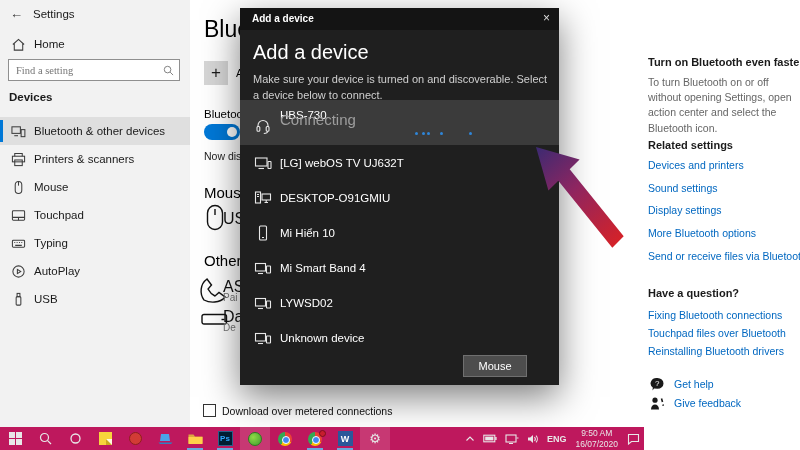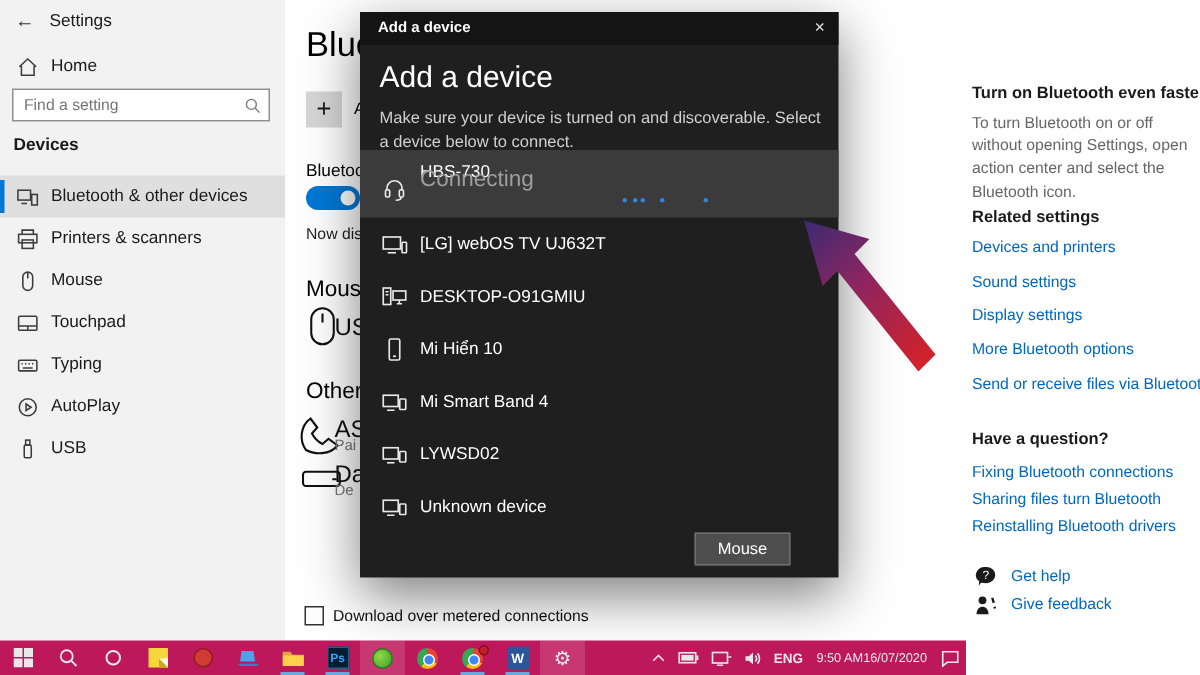--- a/index.html
+++ b/index.html
@@ -9,21 +9,21 @@
   .abs{position:absolute}
 
   
   .sidebar{position:absolute;left:0;top:0;width:190px;height:427px;background:#f2f2f2;color:#1a1a1a}
   .sb-back{position:absolute;left:10px;top:6px;font-size:13px;color:#333;cursor:pointer}
   .sb-title{position:absolute;left:33px;top:8px;font-size:11.5px}
   .sb-home{position:absolute;left:0;top:33px;width:190px;height:24px}
   .sb-home svg{position:absolute;left:11px;top:4px}
   .sb-home .lbl{position:absolute;left:34px;top:5px;font-size:11.5px}
   .sb-search{position:absolute;left:8px;top:59px;width:172px;height:22px;background:#fff;border:1px solid #8f8f8f}
-  .sb-search input{width:150px;height:100%;border:0;outline:0;padding-left:7px;font-size:10.5px;font-family:Liberation Sans, sans-serif;color:#333;background:transparent}
+  .sb-search input{width:150px;height:100%;border:0;outline:0;padding-left:7px;font-size:10.5px;font-family:Liberation Serif, serif;color:#333;background:transparent}
   .sb-search svg{position:absolute;right:5px;top:5px}
   .sb-section{position:absolute;left:9px;top:91px;font-size:11.5px;font-weight:bold}
   .sb-nav{position:absolute;left:0;top:117px;width:190px}
   .sb-item{position:relative;height:28px;width:190px;cursor:pointer}
   .sb-item svg{position:absolute;left:11px;top:7px}
   .sb-item .lbl{position:absolute;left:34px;top:8px;font-size:11.5px;white-space:nowrap}
   .sb-item.sel{background:rgba(0,0,0,.08)}
   .sb-item.sel::before{content:"";position:absolute;left:0;top:3px;bottom:3px;width:3px;background:#0078d7}
   .sb-ic{stroke:#3c3c3c;fill:none;stroke-width:1.1}
 
@@ -85,21 +85,21 @@
   .pssq{width:15px;height:15px;background:#001d33;color:#31a8ff;font-size:8px;font-weight:bold;display:flex;align-items:center;justify-content:center;border:1px solid #2a5f8a}
   .greenc{width:14px;height:14px;border-radius:50%;background:radial-gradient(circle at 35% 35%,#8fd945,#3f9e2f);border:1px solid #2c7a1f}
   .chrome{position:relative;width:14px;height:14px;border-radius:50%;background:conic-gradient(#ea4335 0 33%,#fbbc05 33% 60%,#34a853 60% 100%)}
   .chrome::after{content:"";position:absolute;left:4px;top:4px;width:6px;height:6px;border-radius:50%;background:#4285f4;border:1px solid #fff}
   .badge{position:absolute;right:4px;top:3px;width:7px;height:7px;border-radius:50%;background:#c61d2e;border:1px solid #7d0f1c}
   .wordsq{width:15px;height:15px;background:#2b579a;color:#fff;font-size:9px;font-weight:bold;display:flex;align-items:center;justify-content:center}
   .gear{font-size:13px;color:#e6e6e6;line-height:1}
   .tray{margin-left:auto;display:flex;align-items:center;height:23px;color:#e8e8e8}
   .tray .titem{display:flex;align-items:center;justify-content:center;height:23px;padding:0 4px;cursor:pointer}
   .tray .lang{font-size:9px;font-weight:bold}
-  .clock{display:flex;flex-direction:row;align-items:center;justify-content:center;font-size:8.5px;line-height:1.2;padding:0 5px;cursor:pointer}
+  .clock{display:flex;flex-direction:column;align-items:center;justify-content:center;font-size:8.5px;line-height:1.2;padding:0 5px;cursor:pointer}
   .tric{stroke:#e8e8e8;fill:none;stroke-width:1.1}
 </style>
 </head>
 <body>
 
 <div class="screen">
 
   <div class="main-h1">Bluetooth &amp; other devices</div>
 
   <div class="add-btn">+</div>
@@ -140,21 +140,21 @@
     <div class="rp-h" style="left:0;top:56px">Turn on Bluetooth even faster</div>
     <div class="rp-p" style="left:0;top:75px">To turn Bluetooth on or off without opening Settings, open action center and select the Bluetooth icon.</div>
     <div class="rp-h" style="left:0;top:139px">Related settings</div>
     <div class="rp-link" style="left:0;top:159px">Devices and printers</div>
     <div class="rp-link" style="left:0;top:182px">Sound settings</div>
     <div class="rp-link" style="left:0;top:204px">Display settings</div>
     <div class="rp-link" style="left:0;top:227px">More Bluetooth options</div>
     <div class="rp-link" style="left:0;top:250px">Send or receive files via Bluetooth</div>
     <div class="rp-h" style="left:0;top:287px">Have a question?</div>
     <div class="rp-link" style="left:0;top:309px">Fixing Bluetooth connections</div>
-    <div class="rp-link" style="left:0;top:327px">Sharing files turn Bluetooth</div>
+    <div class="rp-link" style="left:0;top:327px">Touchpad files over Bluetooth</div>
     <div class="rp-link" style="left:0;top:345px">Reinstalling Bluetooth drivers</div>
 
     <div class="rp-help" style="left:2px;top:377px">
       <svg width="15" height="15" viewBox="0 0 15 15">
         <path d="M7.5 1a6 5.4 0 0 1 0 10.8 L4 11.5 2.5 13.5 2.8 10.5 A6 5.4 0 0 1 7.5 1z" fill="#1a1a1a"></path>
         <text x="7.2" y="9.3" font-size="8" fill="#fff" text-anchor="middle" font-family="Liberation Sans, sans-serif">?</text>
       </svg>
       <div class="lbl">Get help</div>
     </div>
     <div class="rp-help" style="left:2px;top:396px">

